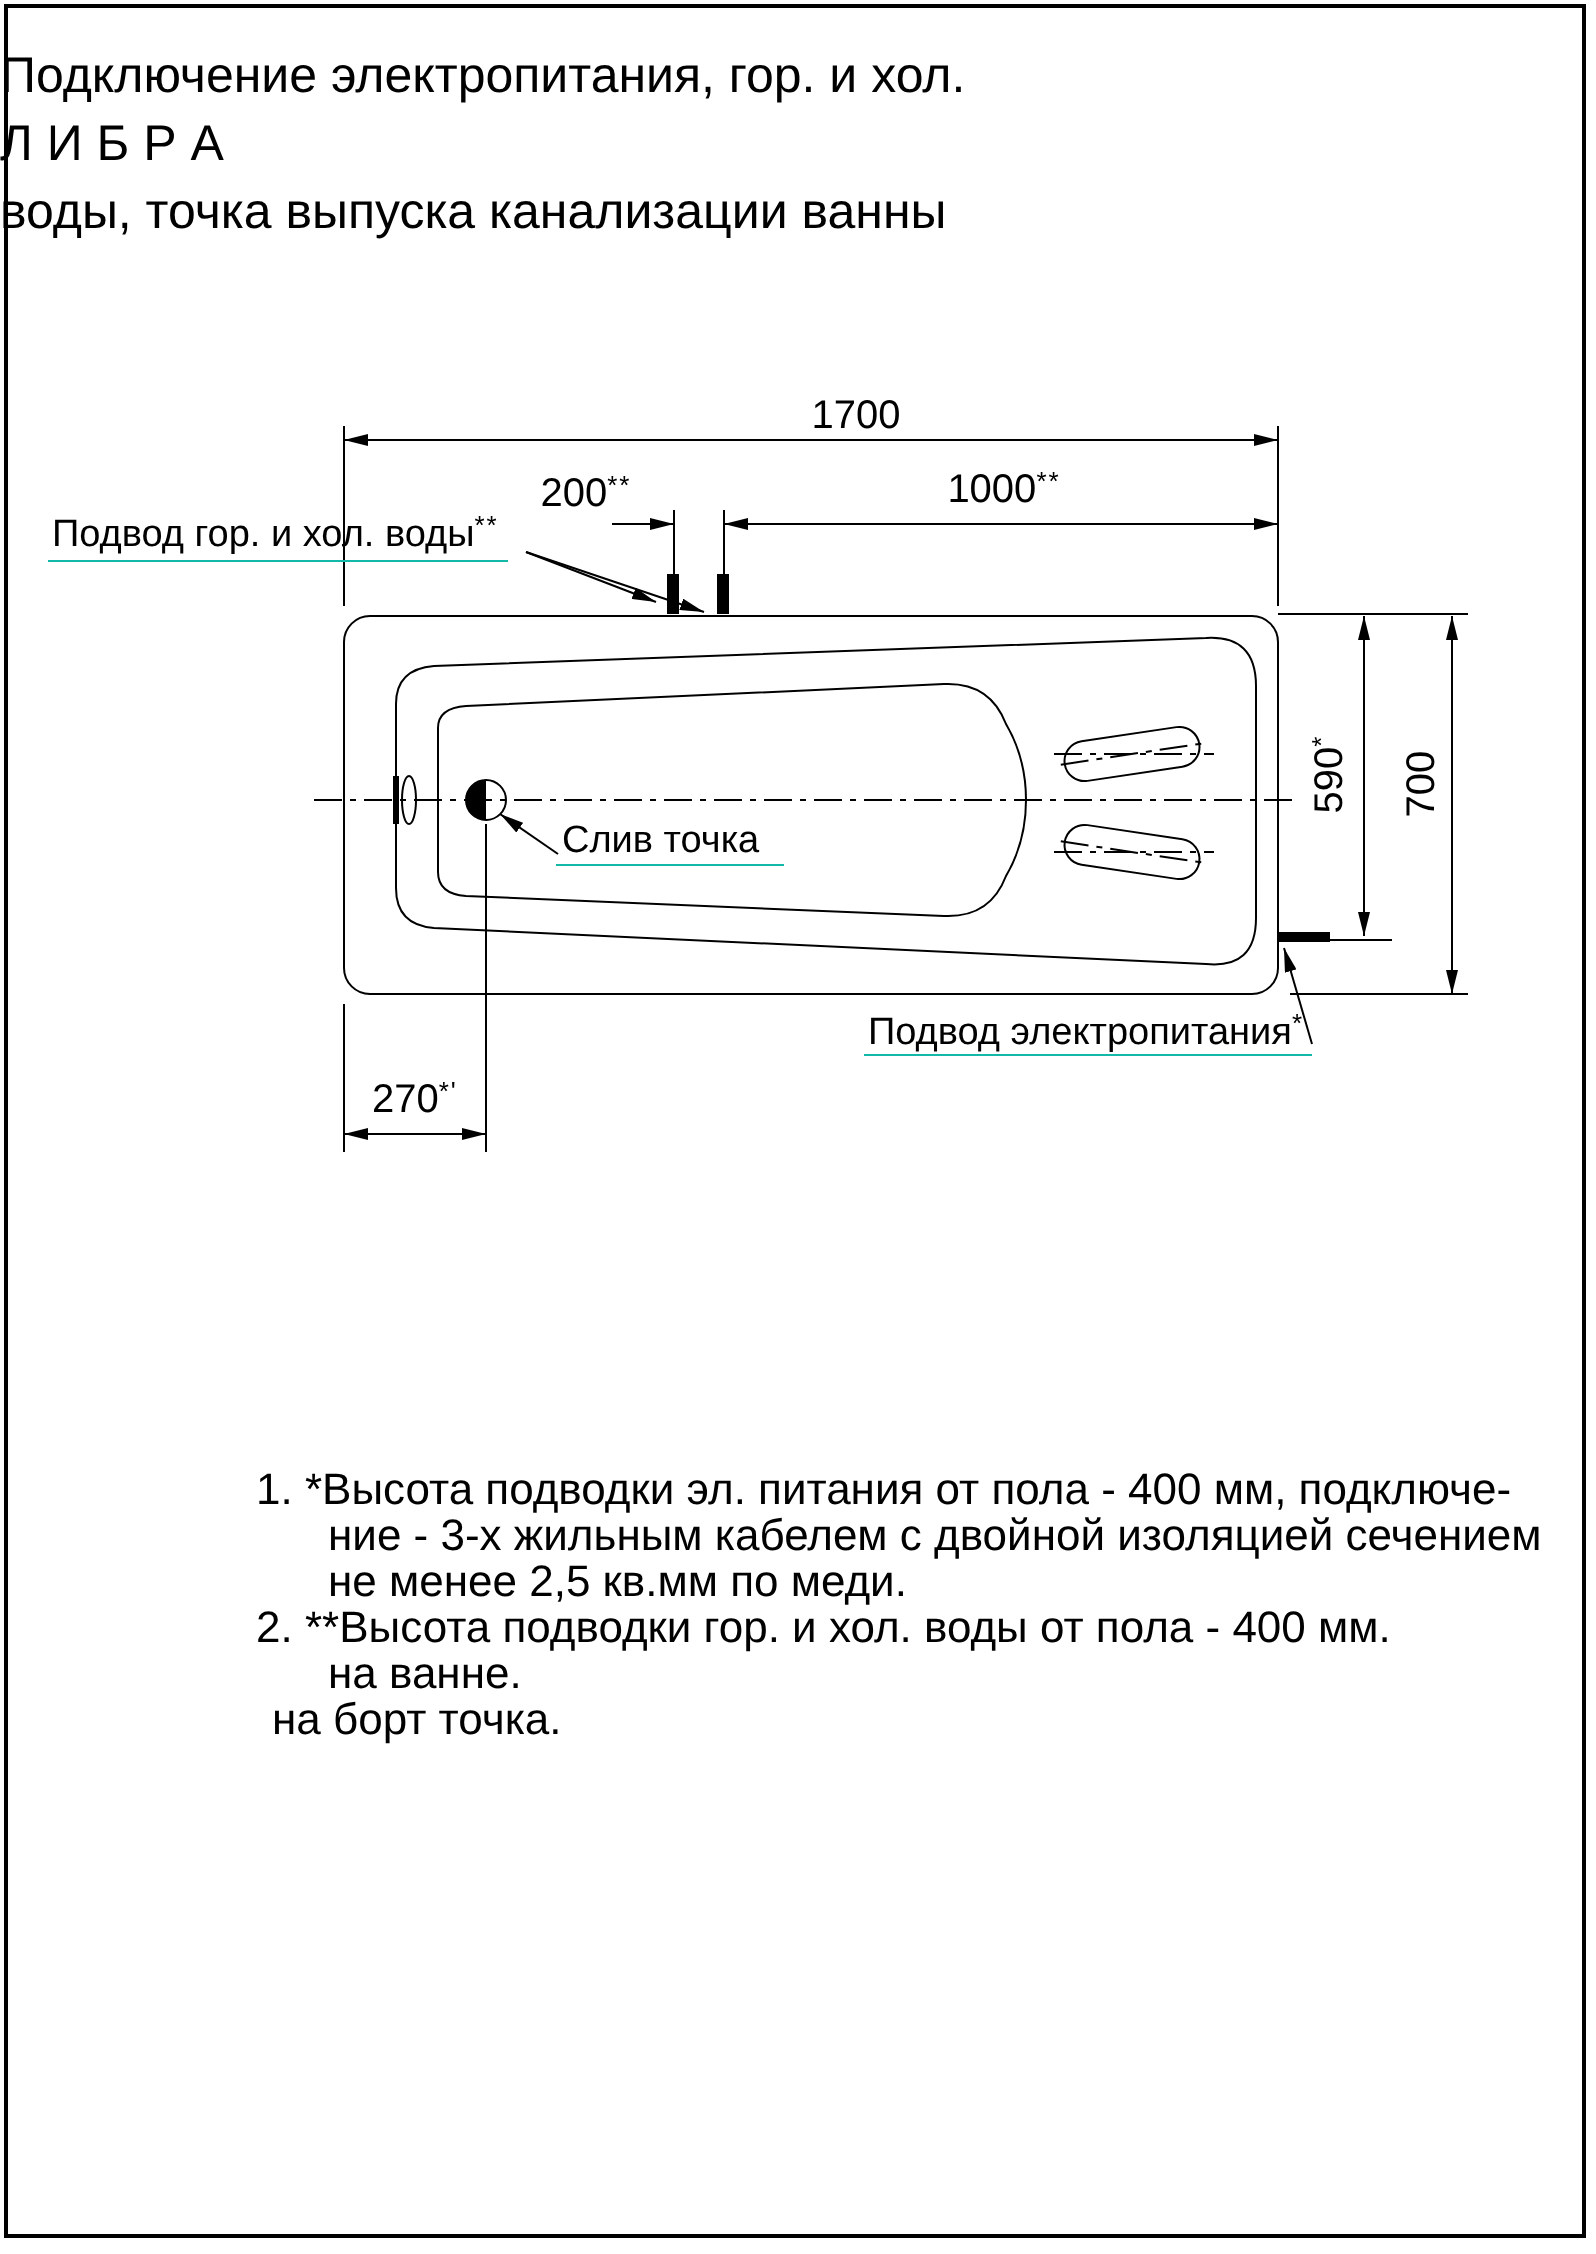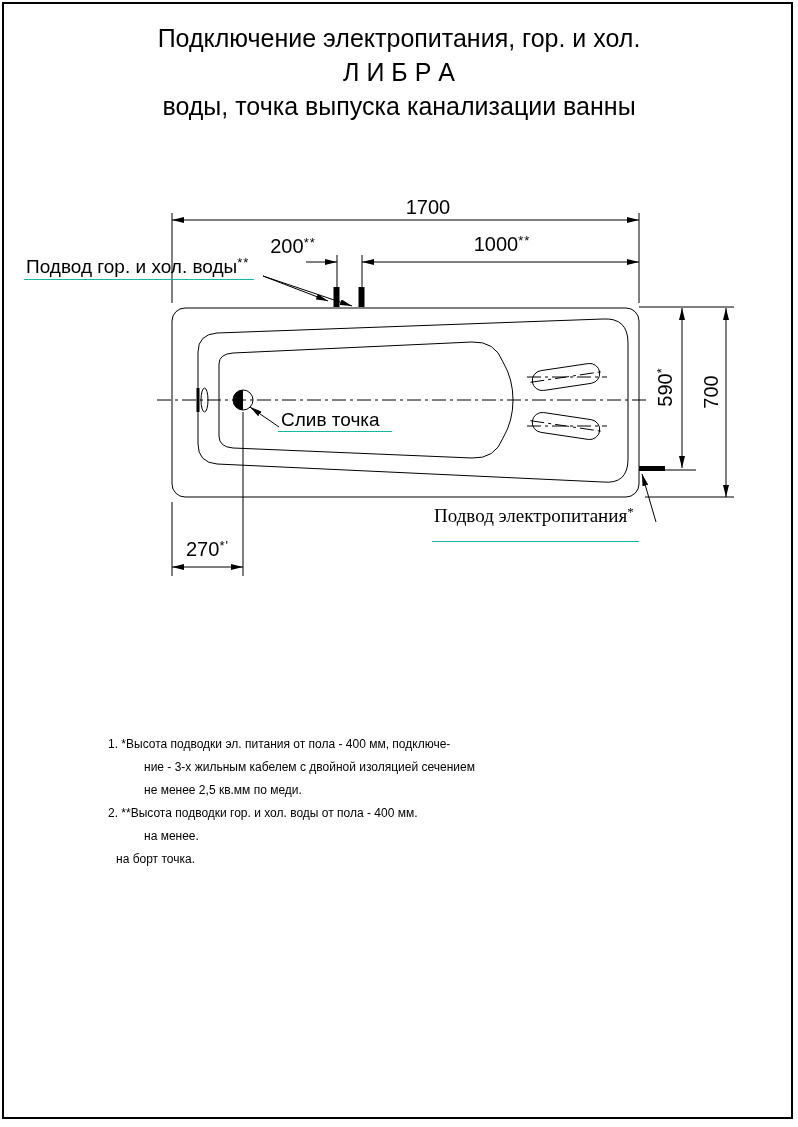--- a/index.html
+++ b/index.html
@@ -10,23 +10,23 @@
   svg{position:absolute;left:0;top:0;}
   svg *{vector-effect:non-scaling-stroke;}
   .geo{stroke:#000;stroke-width:1;fill:none;}
   .cl{stroke:#000;stroke-width:1;fill:none;stroke-dasharray:14 4 3 4;}
   .lbl{position:absolute;font-size:19px;line-height:21px;white-space:nowrap;}
   .underlined{border-bottom:1px solid #14b8a6;}
   .dim{position:absolute;font-size:20px;line-height:20px;white-space:nowrap;}
   .center-x{transform:translateX(-50%);}
   .rot{transform:translate(-50%,-50%) rotate(-90deg);transform-origin:center;}
   .sup{font-size:13px;vertical-align:6px;letter-spacing:1px;}
-  .title{position:absolute;left:0;top:21px;width:798px;text-align:center;
+  .title{position:absolute;left:0;top:21px;width:798px;text-align:left;
          font-size:25px;line-height:34px;}
-  .notes{position:absolute;left:108px;top:733px;font-size:12px;line-height:23px;}
+  .notes{position:absolute;left:128px;top:733px;font-size:22px;line-height:23px;}
   .note-line{white-space:nowrap;}
   .cont{margin-left:36px;}
   .cont-sm{margin-left:8px;}
 </style>
 </head>
 <body>
 
 <div class="screen">
   <div class="page-border"></div>
 
@@ -130,25 +130,25 @@
   <div class="dim" style="left:186px;top:536px;">
     <span>270</span><span class="sup">*'</span>
   </div>
 
   <div class="lbl underlined" style="left:24px;top:252px;padding:0 5px 2px 2px;">
     <span>Подвод гор. и хол. воды</span><span class="sup">**</span>
   </div>
   <div class="lbl underlined" style="left:278px;top:405px;padding:0 12px 1px 3px;">
     <span>Слив точка</span><span class="sup"></span>
   </div>
-  <div class="lbl underlined" style="left:432px;top:501px;padding:0 4px 15px 2px;font-family:Liberation Serif, serif;">
+  <div class="lbl underlined" style="left:432px;top:501px;padding:0 4px 0 2px;">
     <span>Подвод электропитания</span><span class="sup">*</span>
   </div>
 
   <div class="notes">
     <div class="note-line">1. *Высота подводки эл. питания от пола - 400 мм, подключе-</div>
     <div class="note-line cont">ние - 3-х жильным кабелем с двойной изоляцией сечением</div>
     <div class="note-line cont">не менее 2,5 кв.мм по меди.</div>
     <div class="note-line">2. **Высота подводки гор. и хол. воды от пола - 400 мм.</div>
-    <div class="note-line cont">на менее.</div>
+    <div class="note-line cont">на ванне.</div>
     <div class="note-line cont-sm">на борт точка.</div>
   </div>
 </div>
 
 </body></html>

